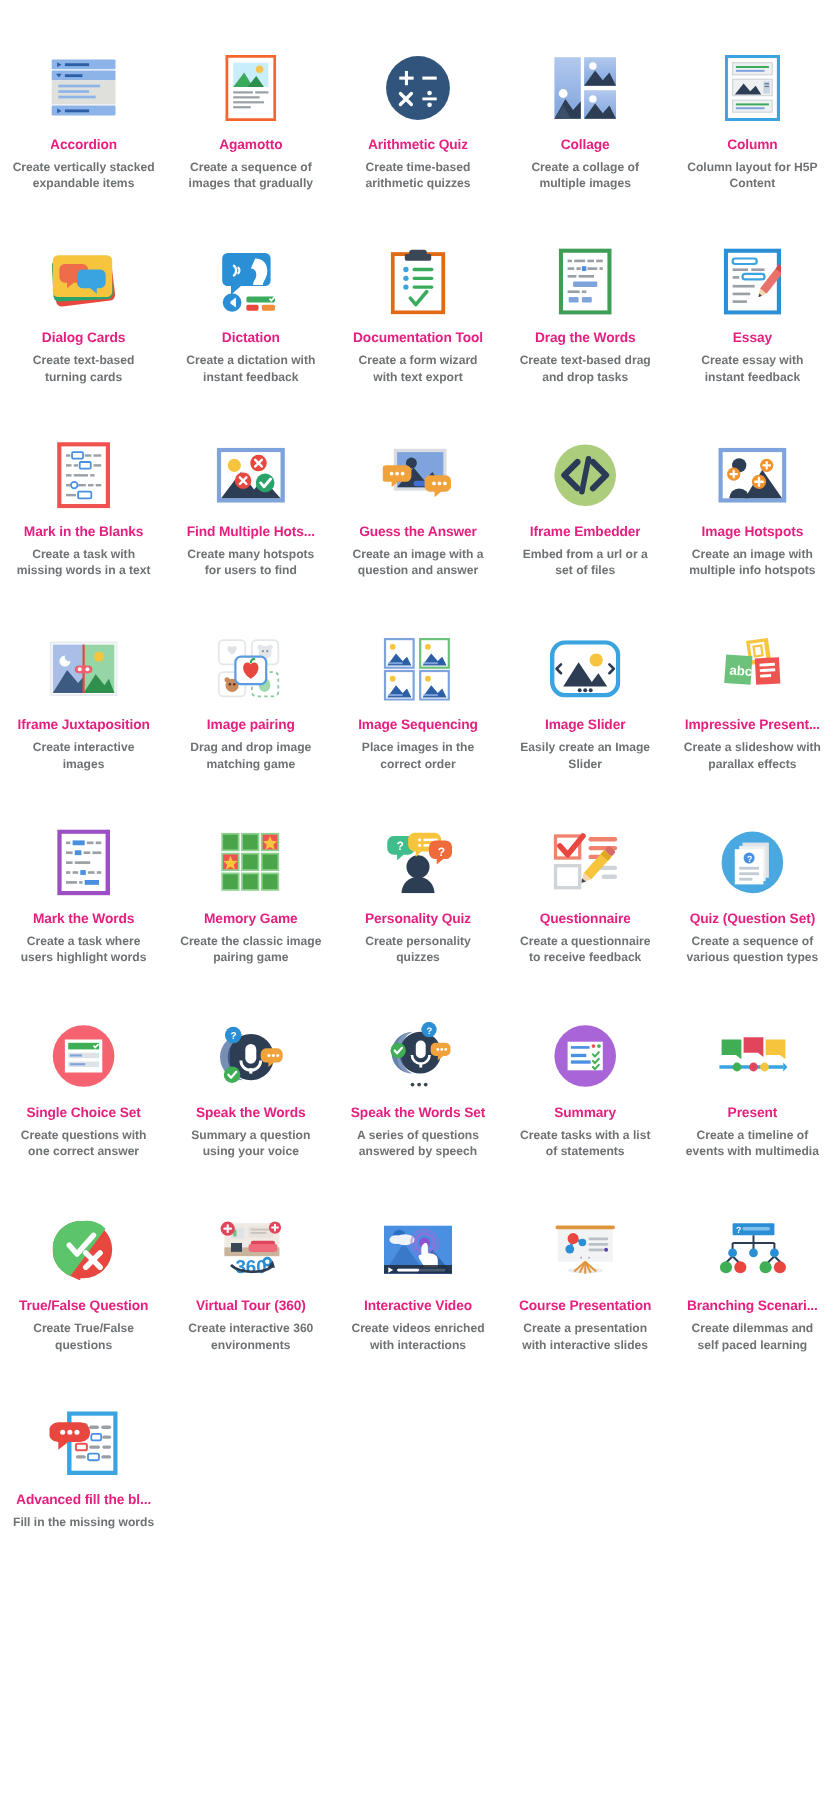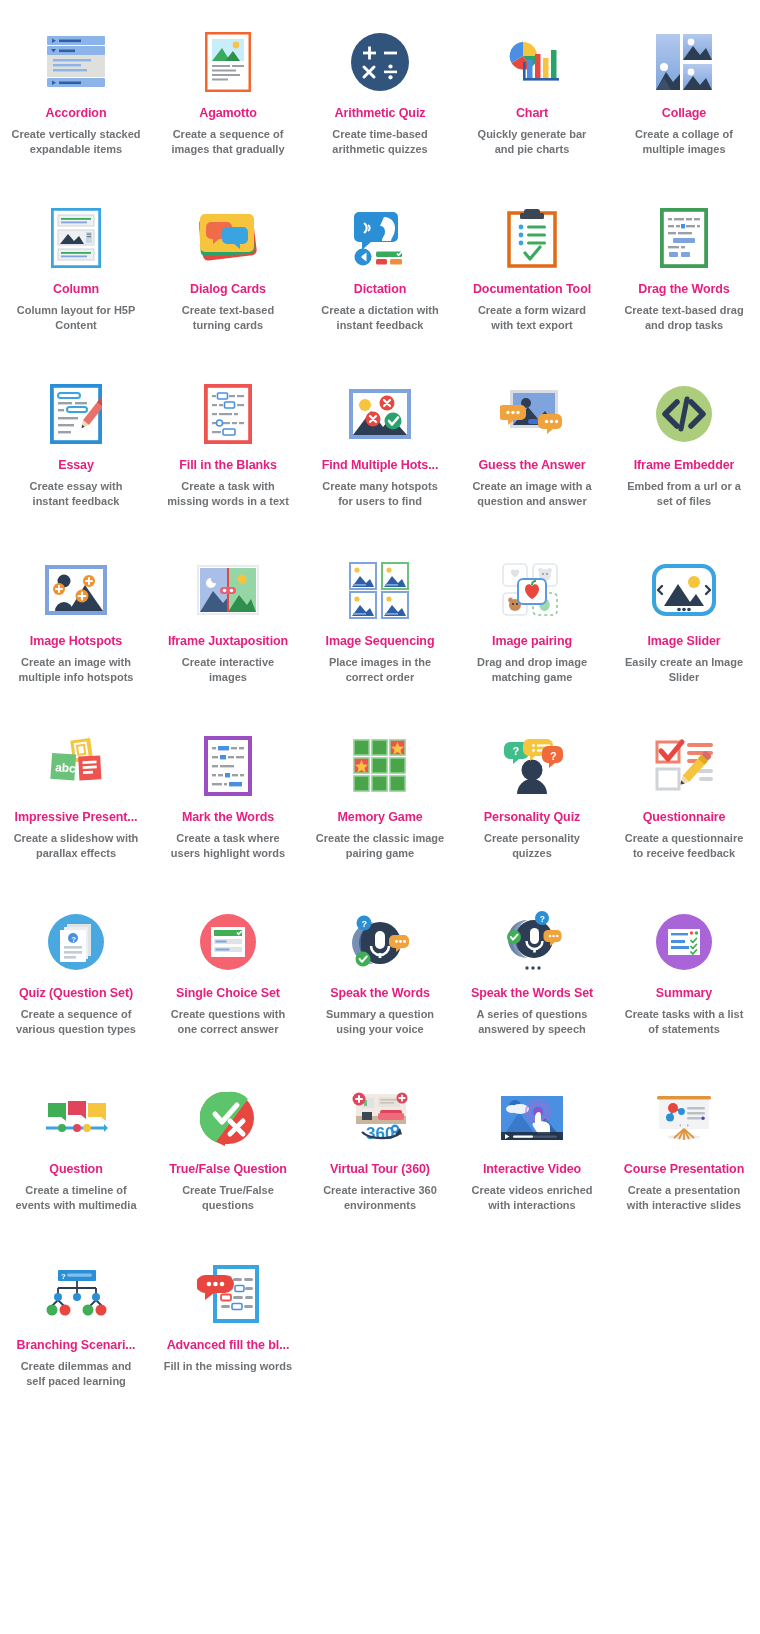--- a/index.html
+++ b/index.html
@@ -7,21 +7,21 @@
     margin: 0; padding: 0;
     width: 760px;
     background: #ffffff;
     font-family: "Liberation Sans", sans-serif;
   }
   #grid {
     width: 608px;
     display: grid;
     grid-template-columns: repeat(5, 152px);
     justify-content: start;
-    padding-top: 18px;
+    padding-top: 36px;
   }
   .card {
     width: 152px;
     height: 176px;
     display: flex;
     flex-direction: column;
     align-items: center;
     justify-content: flex-start;
     padding: 10px 4px 0 4px;
     text-align: center;
@@ -109,39 +109,20 @@
             <rect x="34" y="38.6" width="13" height="2.6"></rect>
             <circle cx="40.5" cy="45.3" r="2.1"></circle>
           </g>
         </svg>
       </div>
       <div class="title">Arithmetic Quiz</div>
       <div class="desc">Create time-based arithmetic quizzes</div>
     </div>
     <div class="card">
       <div class="icon-wrap">
-        <svg width="62" height="56" viewBox="0 0 62 56">
-          <path d="M22 22 A16 16 0 0 1 22 6 L22 22 Z" fill="#f6c43d"></path>
-          <path d="M22 22 L36 22 A14 14 0 0 0 22 8 Z" fill="#f6c43d"></path>
-          <path d="M22 22 L36 22 A14 14 0 0 1 30 33.5 Z" fill="#2aa36b"></path>
-          <path d="M22 22 L30 33.5 A14 14 0 0 1 10.5 29 Z" fill="#e8473f"></path>
-          <path d="M22 22 L10.5 29 A14 14 0 0 1 22 8 Z" fill="#4a90e2"></path>
-          <rect x="26" y="26" width="5.5" height="18" fill="#4a90e2"></rect>
-          <rect x="34" y="20" width="5.5" height="24" fill="#e8473f"></rect>
-          <rect x="42" y="24" width="5.5" height="20" fill="#f6c43d"></rect>
-          <rect x="50" y="16" width="5.5" height="28" fill="#2aa36b"></rect>
-          <rect x="22" y="44" width="36" height="2.6" fill="#2d5fa6"></rect>
-          <rect x="22" y="28" width="2.6" height="18" fill="#2d5fa6"></rect>
-        </svg>
-      </div>
-      <div class="title">Chart</div>
-      <div class="desc">Quickly generate bar and pie charts</div>
-    </div>
-    <div class="card">
-      <div class="icon-wrap">
         <svg width="58" height="58" viewBox="0 0 58 58">
           <defs>
             <linearGradient id="cg1" x1="0" y1="0" x2="0" y2="1">
               <stop offset="0" stop-color="#b3c9ee"></stop>
               <stop offset="1" stop-color="#7fa4dd"></stop>
             </linearGradient>
           </defs>
           <rect x="1" y="1" width="24" height="56" fill="url(#cg1)"></rect>
           <polygon points="1,57 11,39 18,49 25,41 25,57" fill="#2d3e54"></polygon>
           <polygon points="1,57 9,45 16,57" fill="#3c4f68"></polygon>
@@ -305,21 +286,21 @@
             <rect x="28" y="38" width="5" height="2.2"></rect>
             <rect x="35" y="38" width="5" height="2.2"></rect>
             <rect x="8" y="47" width="9" height="2.2"></rect>
           </g>
           <rect x="13.5" y="9" width="10" height="6" rx="1" fill="#fff" stroke="#4a90e2" stroke-width="1.6"></rect>
           <rect x="20.5" y="18" width="10" height="6" rx="1" fill="#fff" stroke="#4a90e2" stroke-width="1.6"></rect>
           <circle cx="15.5" cy="39" r="3" fill="#fff" stroke="#4a90e2" stroke-width="1.6"></circle>
           <rect x="19" y="45" width="12" height="6" rx="1" fill="#fff" stroke="#4a90e2" stroke-width="1.6"></rect>
         </svg>
       </div>
-      <div class="title">Fill in the Blanks</div>
+      <div class="title">Mark in the Blanks</div>
       <div class="desc">Create a task with missing words in a text</div>
     </div>
     <div class="card">
       <div class="icon-wrap">
         <svg width="62" height="50" viewBox="0 0 62 50">
           <rect x="0" y="0" width="62" height="50" fill="#7fa4dd"></rect>
           <rect x="4" y="4" width="54" height="42" fill="#fff"></rect>
           <circle cx="16" cy="16" r="6" fill="#f6c43d"></circle>
           <polygon points="4,46 22,22 34,38 42,28 58,46" fill="#2d3e54"></polygon>
           <circle cx="38" cy="14" r="7.5" fill="#e8473f"></circle>
@@ -403,52 +384,20 @@
           <rect x="23" y="22" width="16" height="7" rx="3.5" fill="#ef5e6e"></rect>
           <circle cx="27.5" cy="25.5" r="1.8" fill="#fff"></circle>
           <circle cx="34.5" cy="25.5" r="1.8" fill="#fff"></circle>
         </svg>
       </div>
       <div class="title">Iframe Juxtaposition</div>
       <div class="desc">Create interactive images</div>
     </div>
     <div class="card">
       <div class="icon-wrap">
-        <svg width="64" height="58" viewBox="0 0 64 58">
-          <g>
-            <rect x="2" y="2" width="26" height="26" fill="#fff" stroke="#7fa4dd" stroke-width="2"></rect>
-            <circle cx="9" cy="9" r="2.6" fill="#f6c43d"></circle>
-            <polygon points="4,26 12,15 18,22 22,18 26,26" fill="#2d5fa6"></polygon>
-            <rect x="5" y="23" width="13" height="1.8" fill="#7fa4dd"></rect>
-          </g>
-          <g>
-            <rect x="34" y="2" width="26" height="26" fill="#fff" stroke="#6cc27a" stroke-width="2"></rect>
-            <circle cx="41" cy="9" r="2.6" fill="#f6c43d"></circle>
-            <polygon points="36,26 44,15 50,22 54,18 58,26" fill="#2d5fa6"></polygon>
-            <rect x="37" y="23" width="13" height="1.8" fill="#7fa4dd"></rect>
-          </g>
-          <g>
-            <rect x="2" y="31" width="26" height="26" fill="#fff" stroke="#7fa4dd" stroke-width="2"></rect>
-            <circle cx="9" cy="38" r="2.6" fill="#f6c43d"></circle>
-            <polygon points="4,55 12,44 18,51 22,47 26,55" fill="#2d5fa6"></polygon>
-            <rect x="5" y="52" width="13" height="1.8" fill="#7fa4dd"></rect>
-          </g>
-          <g>
-            <rect x="34" y="31" width="26" height="26" fill="#fff" stroke="#7fa4dd" stroke-width="2"></rect>
-            <circle cx="41" cy="38" r="2.6" fill="#f6c43d"></circle>
-            <polygon points="36,55 44,44 50,51 54,47 58,55" fill="#2d5fa6"></polygon>
-            <rect x="37" y="52" width="13" height="1.8" fill="#7fa4dd"></rect>
-          </g>
-        </svg>
-      </div>
-      <div class="title">Image Sequencing</div>
-      <div class="desc">Place images in the correct order</div>
-    </div>
-    <div class="card">
-      <div class="icon-wrap">
         <svg width="62" height="56" viewBox="0 0 62 56">
           <rect x="2" y="2" width="24" height="22" rx="4" fill="#fff" stroke="#e4e7ea" stroke-width="1.6"></rect>
           <path d="M15 8 c2 -2 4 1 3 3 c-1 2 -3 4 -4 4 c-1 0 -3 -2 -4 -4 c-1 -2 1 -5 3 -3 z" fill="#dfe3e6"></path>
           <rect x="32" y="2" width="24" height="22" rx="4" fill="#fff" stroke="#e4e7ea" stroke-width="1.6"></rect>
           <g transform="translate(38,6)">
             <circle cx="6" cy="7" r="6" fill="#e2e6ea"></circle>
             <circle cx="1.5" cy="2.5" r="2.4" fill="#e2e6ea"></circle>
             <circle cx="10.5" cy="2.5" r="2.4" fill="#e2e6ea"></circle>
             <circle cx="4" cy="6" r="1" fill="#8b939b"></circle>
             <circle cx="8" cy="6" r="1" fill="#8b939b"></circle>
@@ -463,20 +412,52 @@
           </g>
           <rect x="32" y="31" width="24" height="22" rx="4" fill="none" stroke="#8ec79b" stroke-width="1.6" stroke-dasharray="3 3"></rect>
           <path d="M44 36 c4 2 6 6 4 10 c-2 4 -7 4 -9 0 c-2 -4 1 -8 5 -10 z" fill="#9fd9ad"></path>
           <rect x="17" y="17" width="28" height="25" rx="5" fill="#fff" stroke="#5a9ae0" stroke-width="2"></rect>
           <path d="M31 24 c2 -3 7 -2 7 3 c0 5 -5 9 -7 10 c-2 -1 -7 -5 -7 -10 c0 -5 5 -6 7 -3 z" fill="#e8473f"></path>
           <path d="M31 23 c0 -3 2 -4 4 -4" stroke="#3aab5c" stroke-width="2" fill="none"></path>
         </svg>
       </div>
       <div class="title">Image pairing</div>
       <div class="desc">Drag and drop image matching game</div>
+    </div>
+    <div class="card">
+      <div class="icon-wrap">
+        <svg width="64" height="58" viewBox="0 0 64 58">
+          <g>
+            <rect x="2" y="2" width="26" height="26" fill="#fff" stroke="#7fa4dd" stroke-width="2"></rect>
+            <circle cx="9" cy="9" r="2.6" fill="#f6c43d"></circle>
+            <polygon points="4,26 12,15 18,22 22,18 26,26" fill="#2d5fa6"></polygon>
+            <rect x="5" y="23" width="13" height="1.8" fill="#7fa4dd"></rect>
+          </g>
+          <g>
+            <rect x="34" y="2" width="26" height="26" fill="#fff" stroke="#6cc27a" stroke-width="2"></rect>
+            <circle cx="41" cy="9" r="2.6" fill="#f6c43d"></circle>
+            <polygon points="36,26 44,15 50,22 54,18 58,26" fill="#2d5fa6"></polygon>
+            <rect x="37" y="23" width="13" height="1.8" fill="#7fa4dd"></rect>
+          </g>
+          <g>
+            <rect x="2" y="31" width="26" height="26" fill="#fff" stroke="#7fa4dd" stroke-width="2"></rect>
+            <circle cx="9" cy="38" r="2.6" fill="#f6c43d"></circle>
+            <polygon points="4,55 12,44 18,51 22,47 26,55" fill="#2d5fa6"></polygon>
+            <rect x="5" y="52" width="13" height="1.8" fill="#7fa4dd"></rect>
+          </g>
+          <g>
+            <rect x="34" y="31" width="26" height="26" fill="#fff" stroke="#7fa4dd" stroke-width="2"></rect>
+            <circle cx="41" cy="38" r="2.6" fill="#f6c43d"></circle>
+            <polygon points="36,55 44,44 50,51 54,47 58,55" fill="#2d5fa6"></polygon>
+            <rect x="37" y="52" width="13" height="1.8" fill="#7fa4dd"></rect>
+          </g>
+        </svg>
+      </div>
+      <div class="title">Image Sequencing</div>
+      <div class="desc">Place images in the correct order</div>
     </div>
     <div class="card">
       <div class="icon-wrap">
         <svg width="64" height="52" viewBox="0 0 64 52">
           <path d="M14 2 h36 a12 12 0 0 1 12 12 v24 a12 12 0 0 1 -12 12 h-36 a12 12 0 0 1 -12 -12 v-24 a12 12 0 0 1 12 -12 z" fill="none" stroke="#3aa4e0" stroke-width="4"></path>
           <circle cx="42" cy="18" r="6" fill="#f6c43d"></circle>
           <polygon points="12,42 26,20 38,38 44,30 52,42" fill="#2d3e54"></polygon>
           <path d="M10 22 l-4 4 l4 4" stroke="#2d3e54" stroke-width="2.4" fill="none" stroke-linecap="round" stroke-linejoin="round"></path>
           <path d="M54 22 l4 4 l-4 4" stroke="#2d3e54" stroke-width="2.4" fill="none" stroke-linecap="round" stroke-linejoin="round"></path>
           <g fill="#2d3e54">
@@ -727,21 +708,21 @@
           <path d="M4 9 h18 v18 l-5 -4 h-13 z" fill="#3fae54"></path>
           <path d="M24 7 h18 v18 l-5 -4 h-13 z" fill="#e0455c"></path>
           <path d="M44 9 h18 v18 l-5 -4 h-13 z" fill="#f6c43d"></path>
           <path d="M2 34 h58" stroke="#3aa4e0" stroke-width="3"></path>
           <polygon points="60,30 64,34 60,38" fill="#3aa4e0"></polygon>
           <circle cx="18" cy="34" r="4" fill="#3fae54"></circle>
           <circle cx="33" cy="34" r="4" fill="#e0455c"></circle>
           <circle cx="43" cy="34" r="4" fill="#f6c43d"></circle>
         </svg>
       </div>
-      <div class="title">Question</div>
+      <div class="title">Present</div>
       <div class="desc">Create a timeline of events with multimedia</div>
     </div>
     <div class="card">
       <div class="icon-wrap">
         <svg width="56" height="56" viewBox="0 0 56 56">
           <path d="M28 2 a26 26 0 0 1 26 26 a26 26 0 0 1 -26 26 h-3 l0 2 l-9 -4 a26 26 0 0 1 12 -50 z" fill="#e8473f"></path>
           <path d="M28 2 a26 26 0 0 0 -12 50 l-1 0 L46 7 a25.8 25.8 0 0 0 -18 -5 z" fill="#5cc46a"></path>
           <path d="M28 2 a26 26 0 0 0 -12 50 L48 9 a25.9 25.9 0 0 0 -20 -7 z" fill="#5cc46a"></path>
           <path d="M15 24 l7 8 l15 -17" stroke="#fff" stroke-width="5" fill="none" stroke-linecap="round" stroke-linejoin="round"></path>
           <path d="M30 31 l13 13 M43 31 l-13 13" stroke="#fff" stroke-width="5" stroke-linecap="round"></path>

